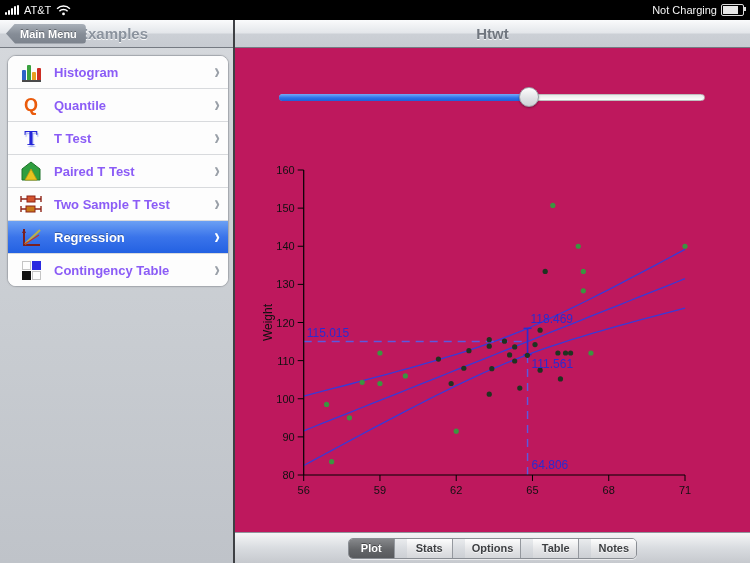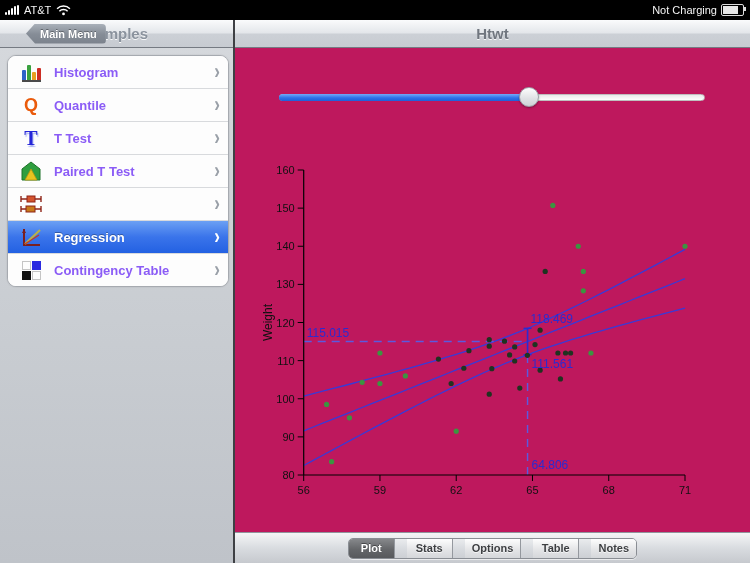--- a/index.html
+++ b/index.html
@@ -16,21 +16,21 @@
   .battery{position:relative;width:21px;height:10px;border:1px solid #dcdcdc;border-radius:2px;}
   .battery .fill{position:absolute;left:1px;top:1px;bottom:1px;width:70%;background:#e8e8e8;}
   .battery .nub{position:absolute;right:-3px;top:2px;width:2px;height:4px;background:#dcdcdc;}
   
   .sidebar{position:absolute;left:0;top:20px;width:233px;height:543px;
            background:linear-gradient(180deg,#d6d9dd 0%,#c9cdd2 55%,#bfc3c9 100%);
            border-right:2px solid #3e4044;}
   .main{position:absolute;left:235px;top:20px;width:515px;height:543px;background:#be185d;}
   
   .navbar{height:27px;background:linear-gradient(180deg,#fafbfc 0%,#e3e6ea 48%,#ccd0d6 52%,#c7cbd1 100%);
-          border-bottom:1px solid #757a82;position:relative;display:flex;align-items:center;padding-left:20px;}
+          border-bottom:1px solid #757a82;position:relative;display:flex;align-items:center;}
   .nav-title{position:absolute;left:0;right:0;text-align:center;font-weight:bold;font-size:15px;
              color:#70767f;text-shadow:0 1px 0 rgba(255,255,255,.85);}
   .backbtn{position:relative;z-index:3;margin-left:6px;height:20px;padding:0 9px 0 14px;
            display:flex;align-items:center;
            background:linear-gradient(180deg,#a9b0b9 0%,#868d97 50%,#7b828c 100%);
            clip-path:polygon(0 50%,9px 0,100% 0,100% 100%,9px 100%);
            border-radius:4px;color:#fff;font-size:11px;font-weight:bold;
            text-shadow:0 -1px 0 rgba(0,0,0,.35);cursor:pointer;}
   .sidebar .nav-title{text-align:left;padding-left:78px;color:#8b939e;}
   
@@ -161,20 +161,21 @@
               <line x1="1" y1="6" x2="21" y2="6" stroke="#8f2418" stroke-width="1.6"></line>
               <line x1="1" y1="3" x2="1" y2="9" stroke="#8f2418" stroke-width="1.4"></line>
               <line x1="21" y1="3" x2="21" y2="9" stroke="#8f2418" stroke-width="1.4"></line>
               <rect x="7" y="3" width="8" height="6" fill="#d4542e" stroke="#8f2418"></rect>
               <line x1="1" y1="16" x2="21" y2="16" stroke="#8f2418" stroke-width="1.6"></line>
               <line x1="1" y1="13" x2="1" y2="19" stroke="#8f2418" stroke-width="1.4"></line>
               <line x1="21" y1="13" x2="21" y2="19" stroke="#8f2418" stroke-width="1.4"></line>
               <rect x="6" y="13" width="9" height="6" fill="#c87a1a" stroke="#8f2418"></rect>
             </svg>
           </span>
+    <span class="rlabel">Two Sample T Test</span>
     <span class="chev">›</span>
   </div>
         <div class="row sel">
     <span class="ric">
             <svg width="22" height="22" viewBox="0 0 22 22">
               <path d="M4 3 L4 19 L20 19" stroke="#7a1f1f" stroke-width="2" fill="none"></path>
               <path d="M4 3 L2 7 L6 7 Z" fill="#7a1f1f"></path>
               <line x1="5" y1="18" x2="20" y2="4" stroke="#b9b24b" stroke-width="2.2"></line>
               <line x1="5" y1="18" x2="19" y2="9" stroke="#c23a2a" stroke-width="1.2"></line>
             </svg>

